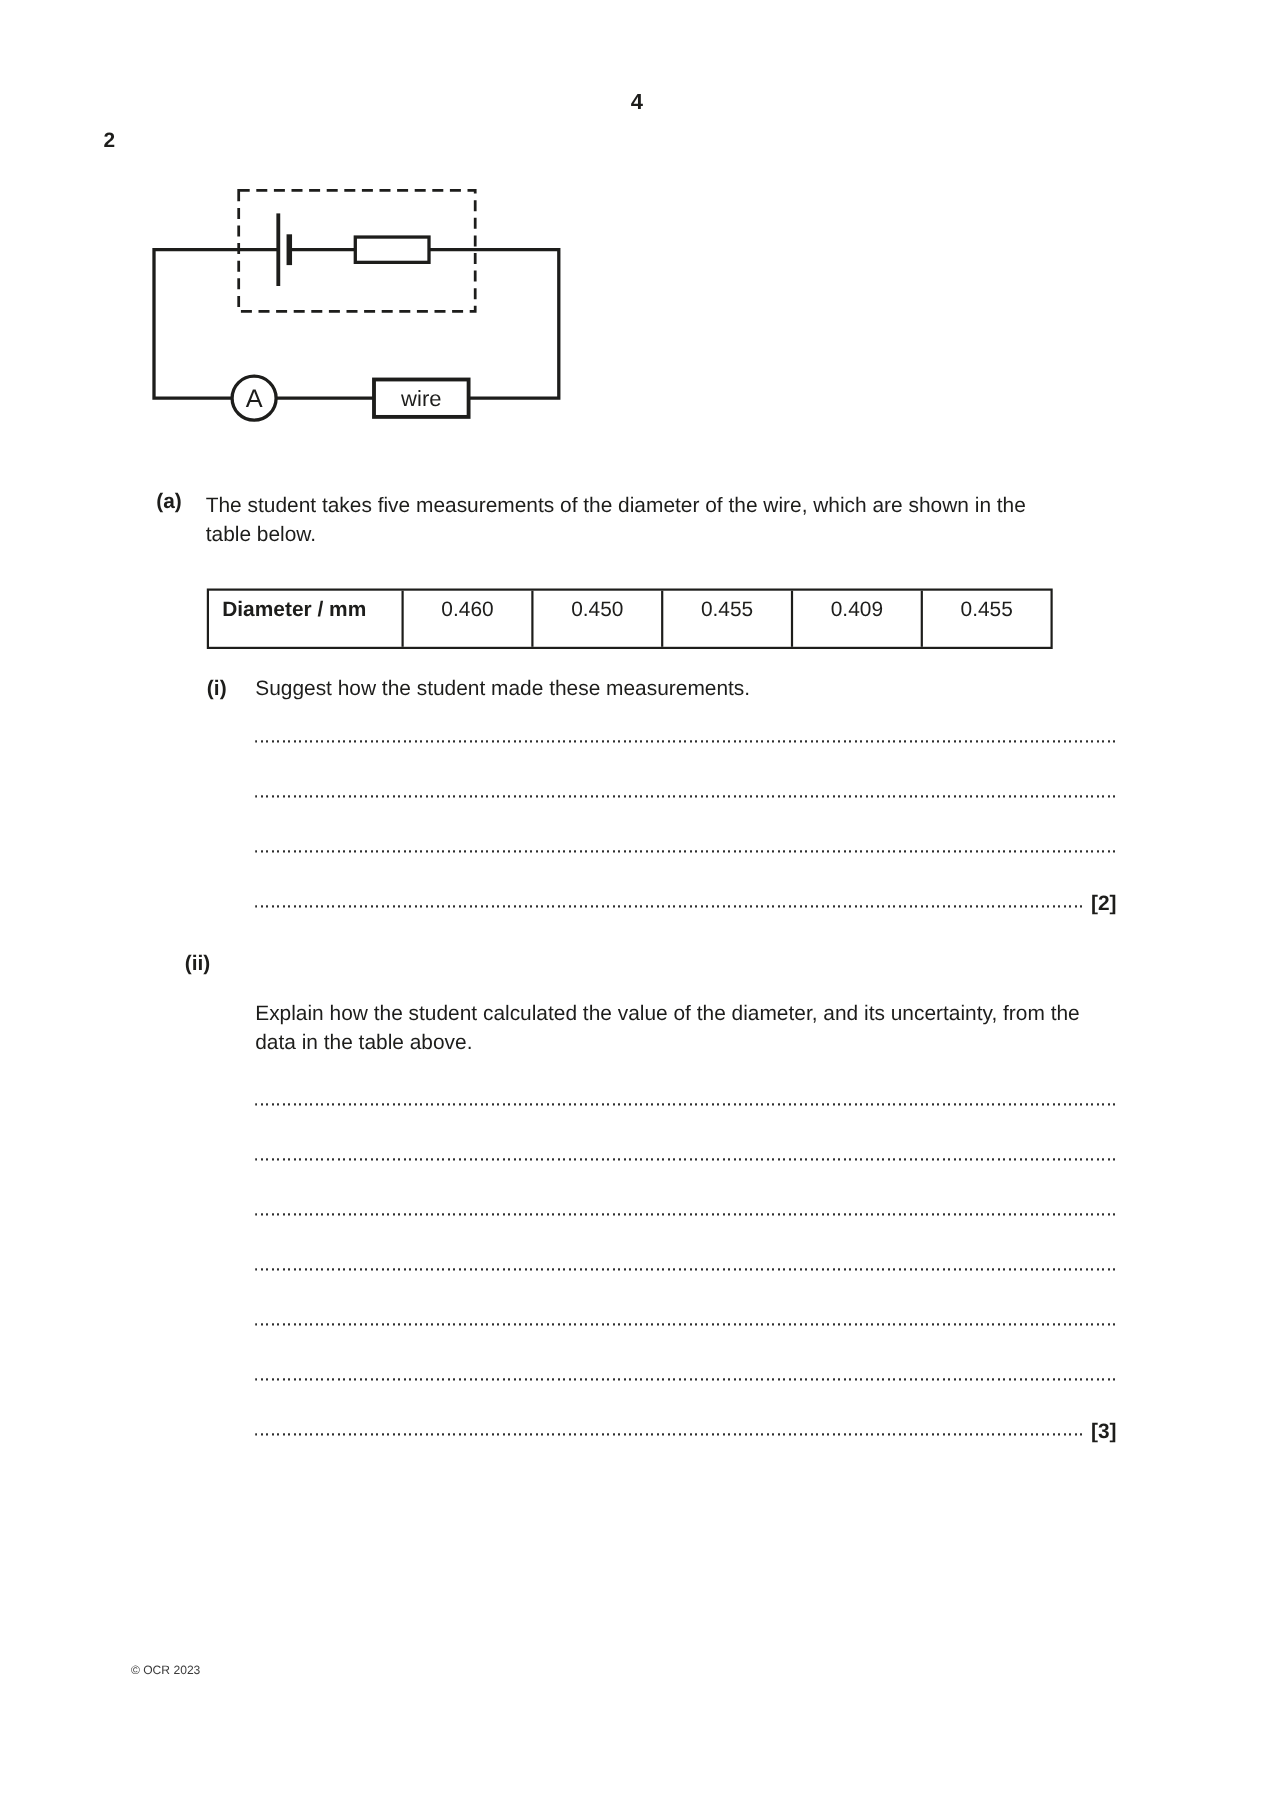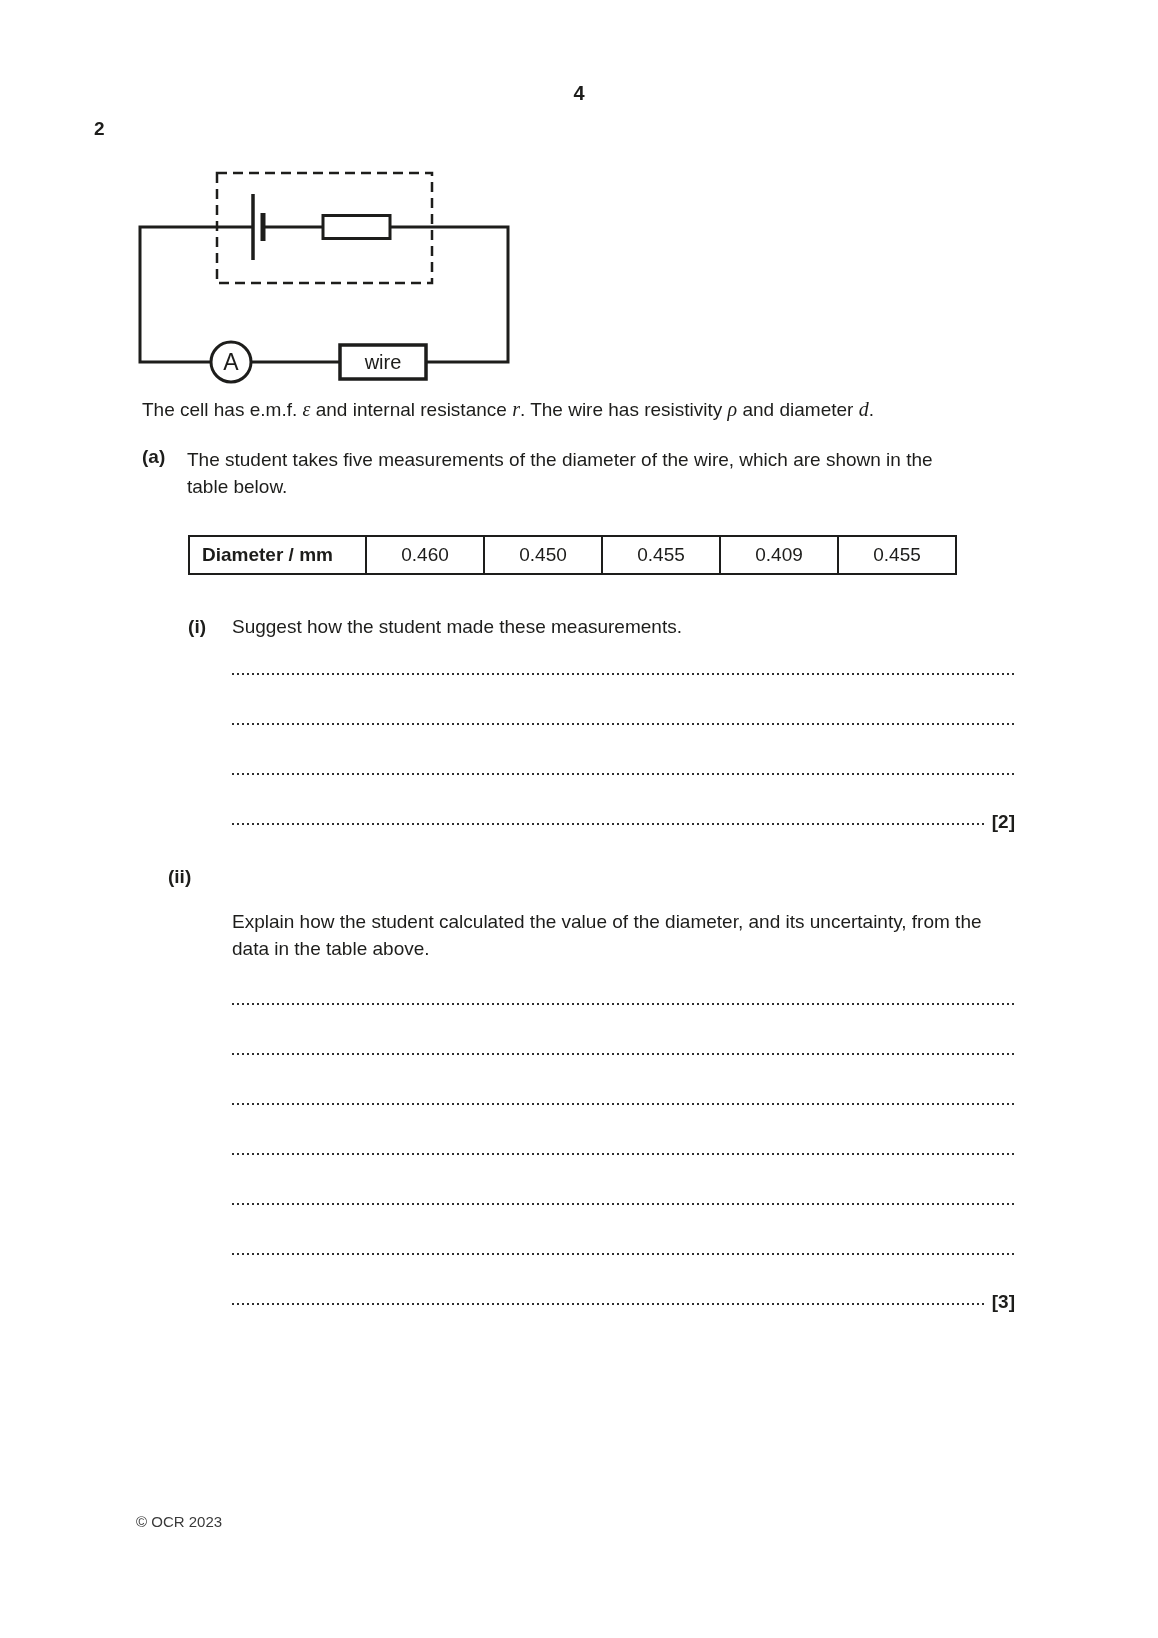--- a/index.html
+++ b/index.html
@@ -16,38 +16,38 @@
   .page-num { top:82px; left:0; width:1158px; text-align:center; font-weight:bold; font-size:20px; }
   .q-num { top:118px; left:94px; font-weight:bold; }
   .q-intro { top:118px; left:142px; }
   .emf-line { top:398px; left:142px; }
   .mvar { font-family:"Liberation Serif", serif; font-style:italic; font-size:20px; }
   .a-label { top:446px; left:142px; font-weight:bold; }
   .a-text { top:446px; left:187px; width:790px; line-height:27px; }
 
   
   .dtable { top:535px; left:188px; display:flex; border:2px solid #1d1d1b; }
-  .dcell { height:36px; line-height:36px; border-left:2px solid #1d1d1b; text-align:center; }
+  .dcell { height:51px; line-height:36px; border-left:2px solid #1d1d1b; text-align:center; }
   .dcell:first-child { border-left:none; width:175px; font-weight:bold; text-align:left; padding-left:12px; box-sizing:border-box; }
   .dcell.val { width:116px; }
 
   .pi-label  { top:616px;  left:168px; width:38px; text-align:right; font-weight:bold; }
   .pi-text   { top:616px;  left:232px;text-align:center; }
   .pii-label { top:866px;  left:168px; width:38px; text-align:left; font-weight:bold; }
   .pii-text  { top:866px;  left:232px; }
   .explain   { top:908px;  left:232px; width:783px; line-height:27px; }
 
   .lines-i  { top:625px; left:232px; width:783px; }
   .lines-ii { top:955px; left:232px; width:783px; }
   .ans-row { height:50px; display:flex; align-items:flex-end; }
   .dots { flex:1; height:2px;
           background:repeating-linear-gradient(to right,#2e2e2e 0 2px,transparent 2px 5px); }
   .marks { font-weight:bold; margin-left:7px; margin-bottom:-6px; line-height:19px; }
 
-  .footer { top:1513px; left:119px; font-size:15px; color:#3a3a3a;margin-left:17px; }
+  .footer { top:1513px; left:119px; font-size:11px; color:#3a3a3a; }
 
   svg text { font-family:"Liberation Sans", sans-serif; fill:#1d1d1b; }
 </style>
 </head>
 <body>
 
 <div class="page">
 
   <div class="abs page-num">4</div>
 
@@ -67,21 +67,20 @@
 
     <rect x="193" y="55.5" width="67" height="23" fill="#ffffff" stroke="#1d1d1b" stroke-width="3"></rect>
 
     <circle cx="101" cy="202" r="20" fill="#ffffff" stroke="#1d1d1b" stroke-width="3"></circle>
     <text x="101" y="210" text-anchor="middle" font-size="23">A</text>
 
     <rect x="210" y="185" width="86" height="34" fill="#ffffff" stroke="#1d1d1b" stroke-width="3.5"></rect>
     <text x="253" y="209" text-anchor="middle" font-size="20">wire</text>
   </svg>
 
-  <div class="abs emf-line"><span>The cell has e.m.f. </span><span class="mvar">ε</span><span> and internal resistance </span><span class="mvar">r</span><span>. The wire has resistivity </span><span class="mvar">ρ</span><span> and diameter </span><span class="mvar">d</span><span>.</span></div>
 
   <div class="abs a-label">(a)</div>
   <div class="abs a-text">The student takes five measurements of the diameter of the wire, which are shown in the table below.</div>
 
   <div class="abs dtable">
     <div class="dcell">Diameter / mm</div>
     <div class="dcell val">0.460</div>
     <div class="dcell val">0.450</div>
     <div class="dcell val">0.455</div>
     <div class="dcell val">0.409</div>

